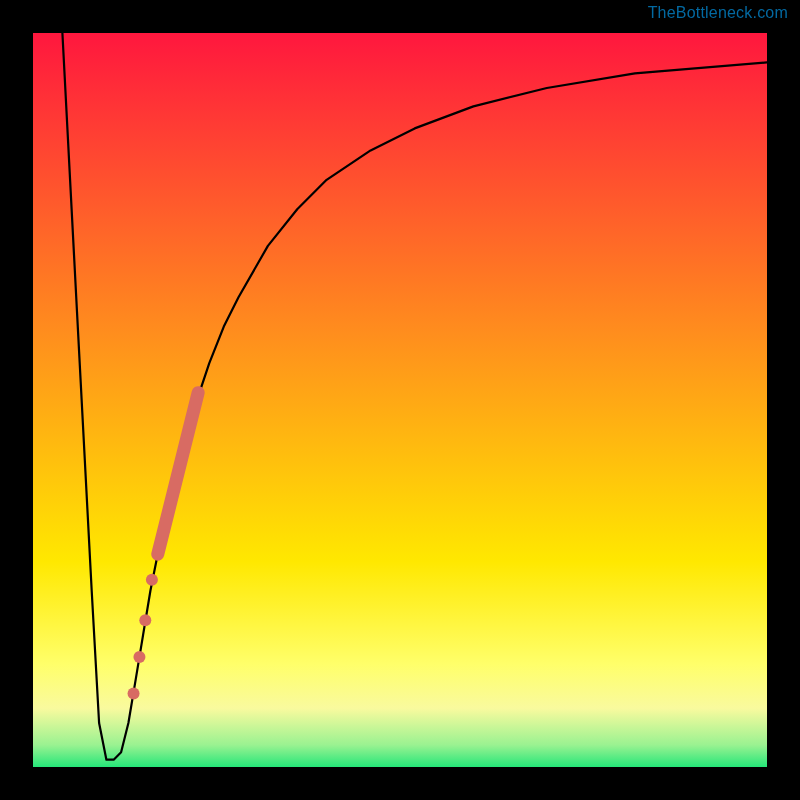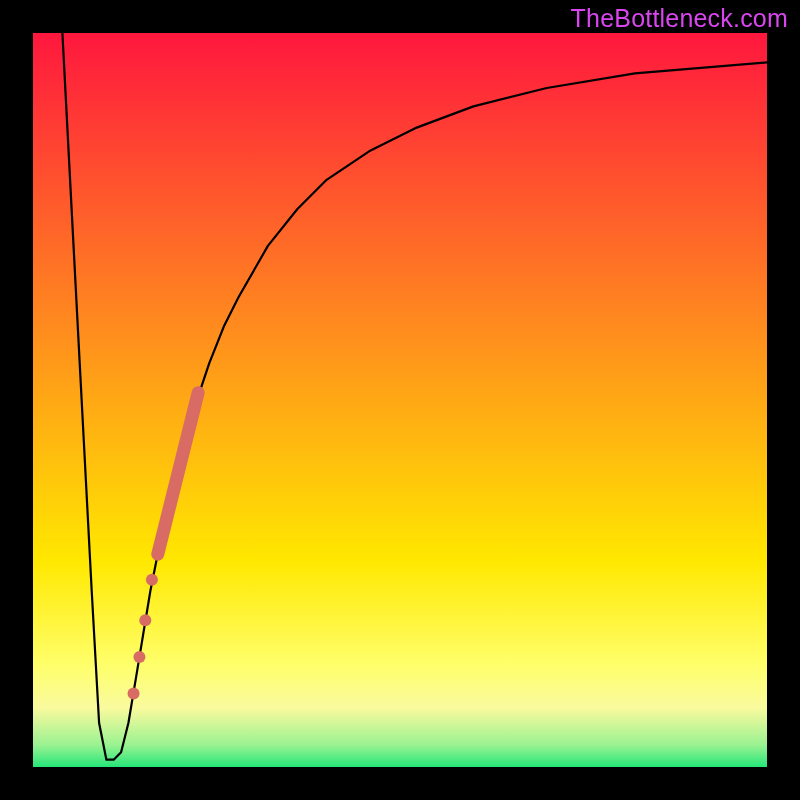--- a/index.html
+++ b/index.html
@@ -24,23 +24,23 @@
     top: 33px;
     width: 734px;
     height: 734px;
     overflow: hidden;
   }
   .watermark {
     position: absolute;
     top: 4px;
     right: 12px;
     font-family: Arial, Helvetica, sans-serif;
-    font-size: 25px;
+    font-size: 16px;
     font-weight: 500;
-    color: #d946ef;
+    color: #0369a1;
     letter-spacing: 0.2px;
   }
   svg {
     position: absolute;
     left: 0;
     top: 0;
     width: 734px;
     height: 734px;
   }
 </style>

